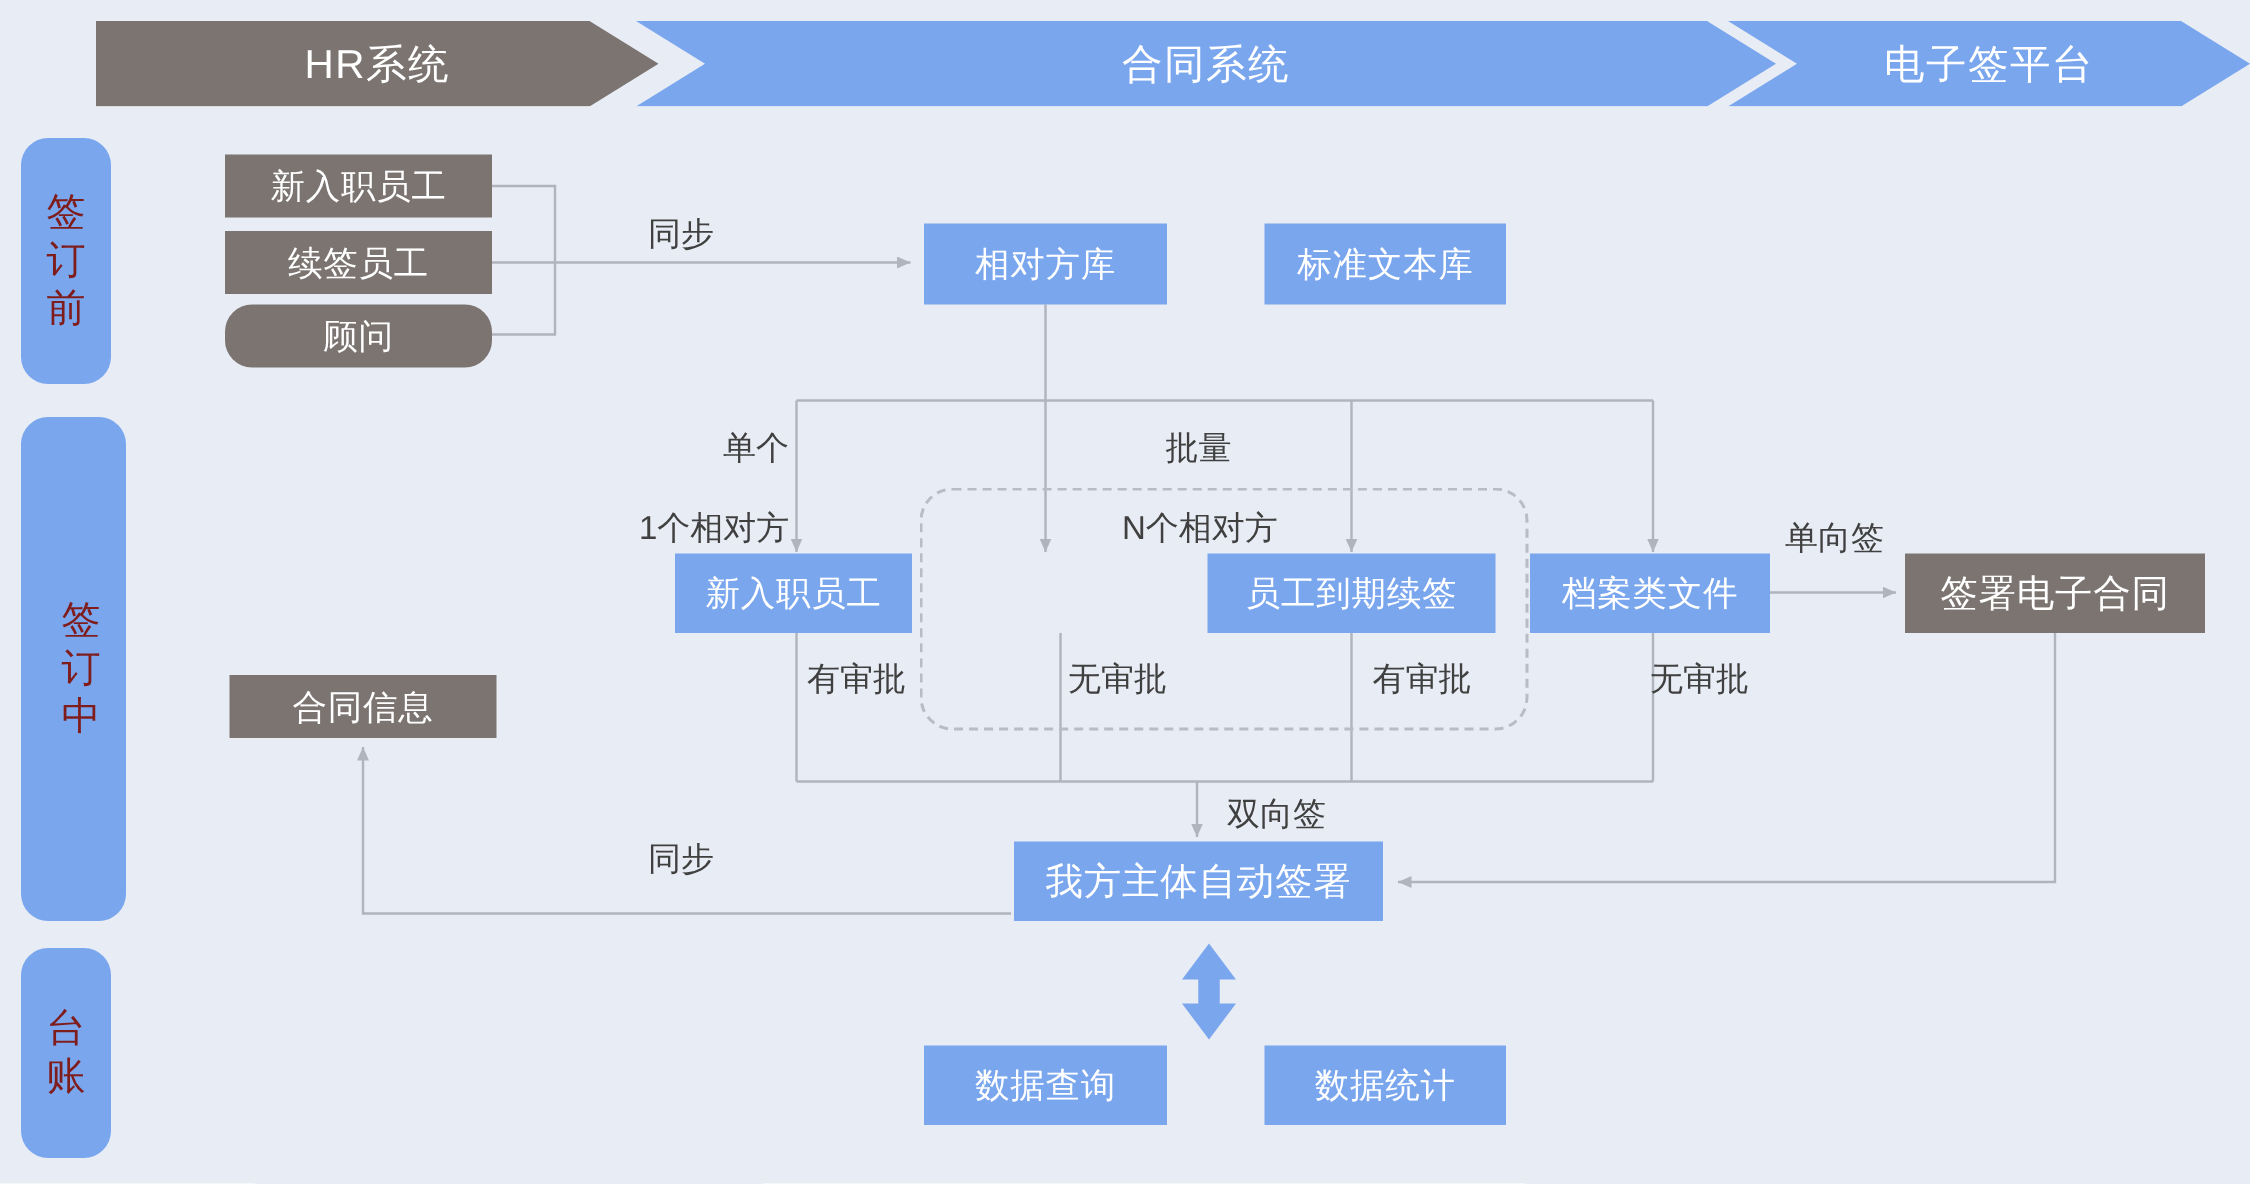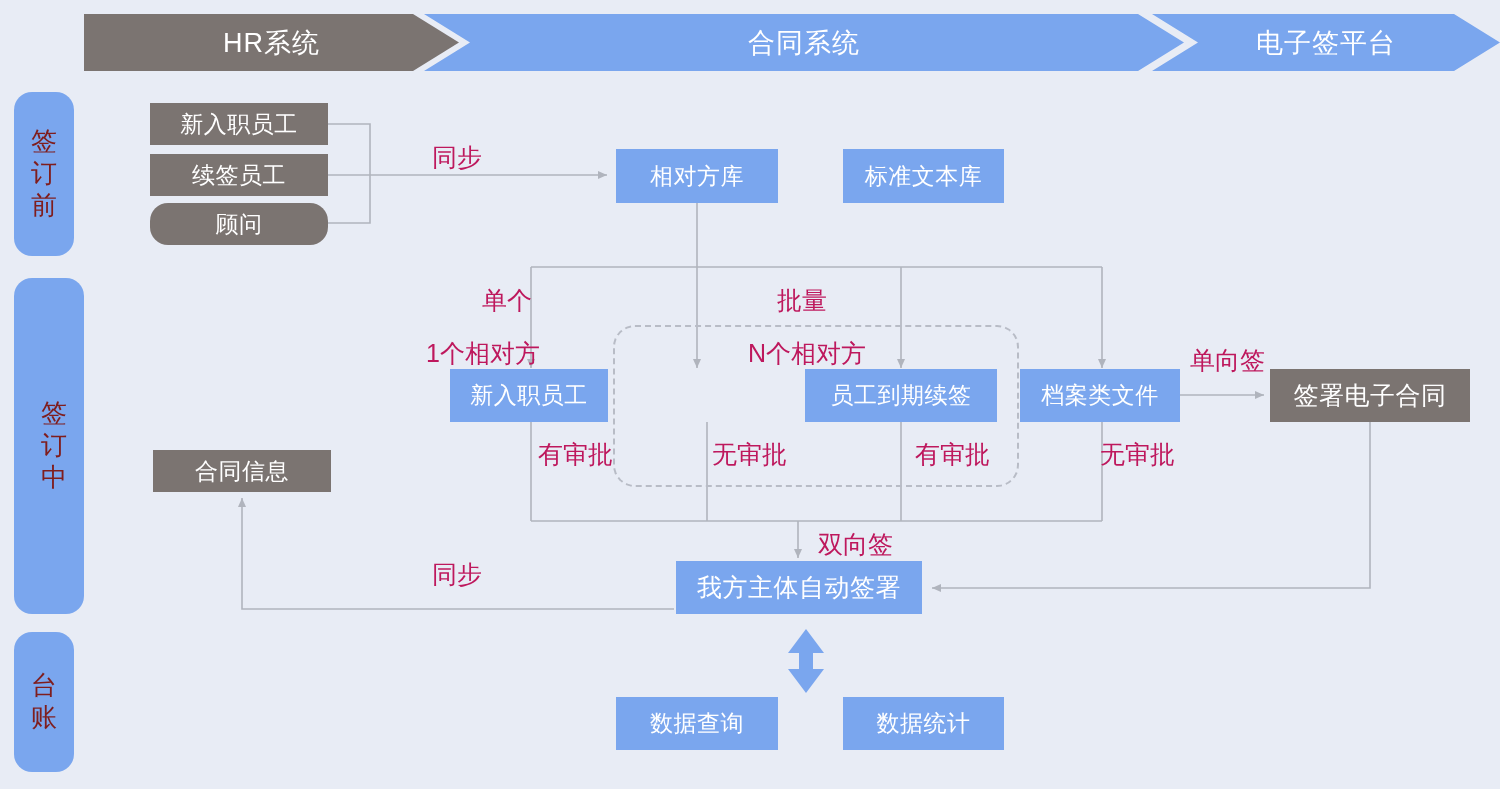--- a/index.html
+++ b/index.html
@@ -74,22 +74,22 @@
     text-align: center;
     white-space: nowrap;
     letter-spacing: 0.5px;
   }
   .node-gray { background: #7b7471; }
   .node-blue { background: #7aa6ee; }
   .node-lg { font-size: 25px; }
   
   .elabel {
     position: absolute;
-    color: #be185d;
-    font-size: 25px;
+    color: #404040;
+    font-size: 22px;
     white-space: nowrap;
   }
   
   .dashgroup {
     position: absolute;
     border: 2px dashed #b8bcc6;
     border-radius: 22px;
     background: transparent;
   }
 </style>
@@ -136,21 +136,21 @@
 
       <path d="M674,609 L242,609 L242,498" marker-end="url(#arrowD)"></path>
     </g>
 
     <g fill="#7aa6ee">
       <path d="M806,629 L824,653 L813,653 L813,669 L799,669 L799,653 L788,653 Z"></path>
       <path d="M806,693 L824,669 L813,669 L813,653 L799,653 L799,669 L788,669 Z"></path>
     </g>
   </svg>
 
-  <div class="banner banner-gray" style="left:84px; top:14px; width:375px; height:57px;justify-content:center;">
+  <div class="banner banner-gray" style="left:64px; top:14px; width:375px; height:57px;justify-content:center;">
     <span>HR系统</span>
   </div>
   <div class="banner banner-blue" style="left:424px; top:14px; width:760px; height:57px;">
     <span>合同系统</span>
   </div>
   <div class="banner banner-blue-end" style="left:1152px; top:14px; width:348px; height:57px;">
     <span>电子签平台</span>
   </div>
 
   <div class="rail" style="left:14px; top:92px; width:60px; height:164px;">

